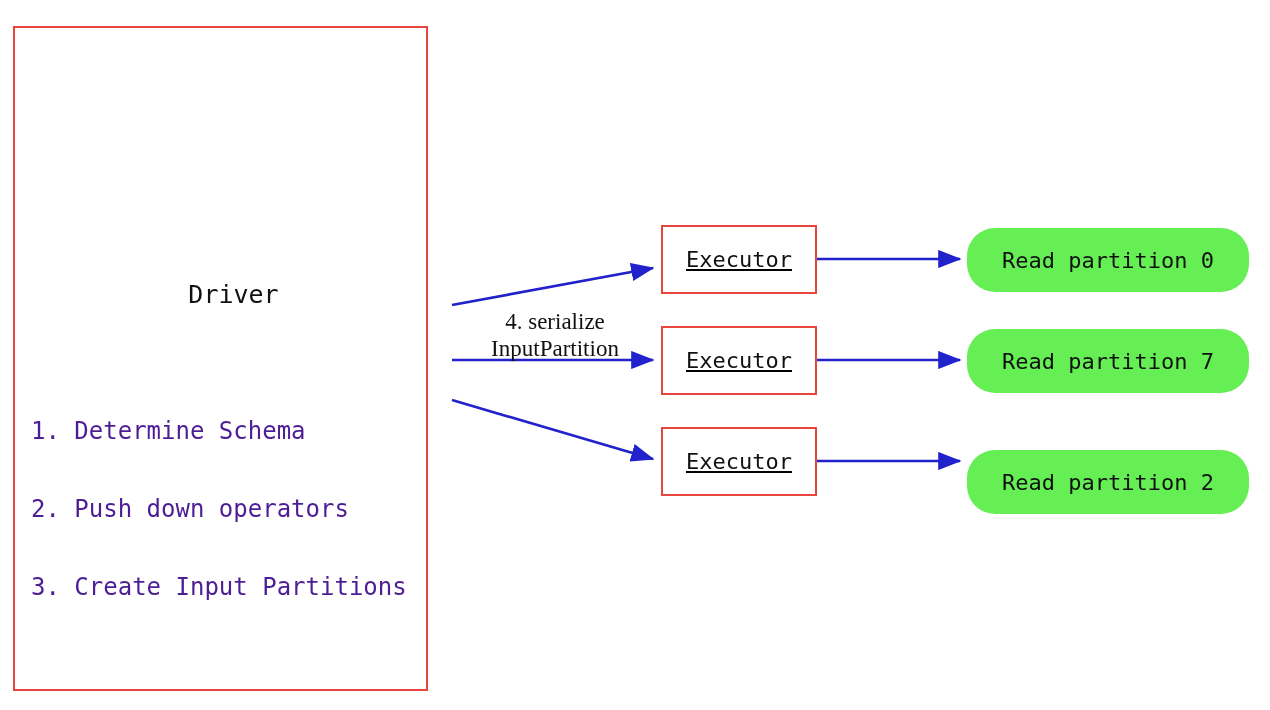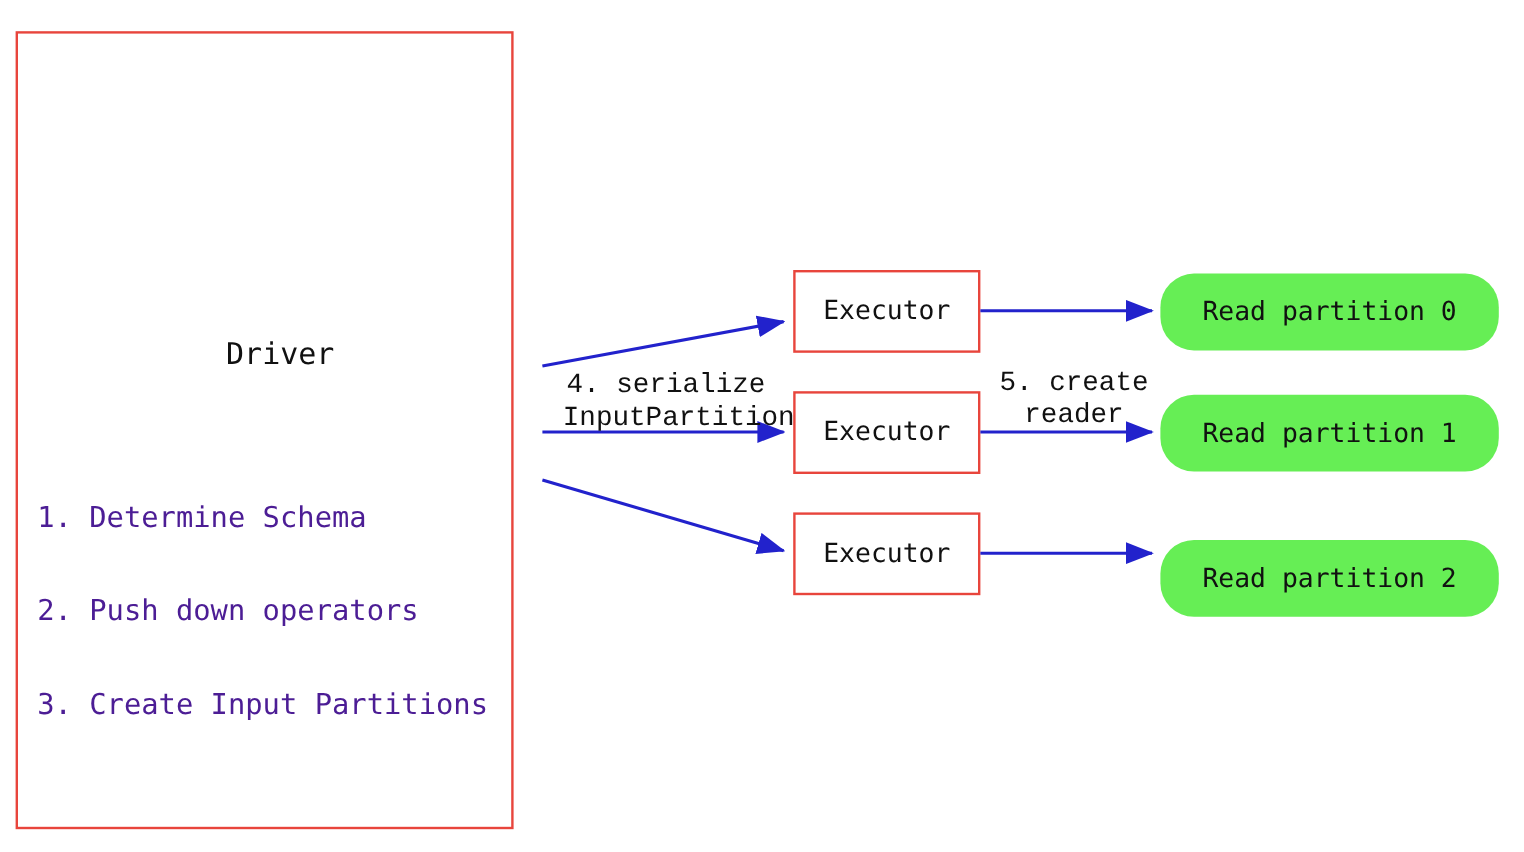--- a/index.html
+++ b/index.html
@@ -54,20 +54,21 @@
   .exec-box {
     position: absolute;
     width: 156px;
     height: 69px;
     border: 2px solid #e8453c;
     box-sizing: border-box;
     background: #ffffff;
     display: flex;
     align-items: center;
     justify-content: center;
+    text-decoration: underline;
   }
   .exec-label {
     font-family: "DejaVu Sans Mono", "Liberation Mono", monospace;
     font-size: 22px;
     color: #111111;
     white-space: pre;
   }
   .exec-0 { left: 661px; top: 225px; }
   .exec-1 { left: 661px; top: 326px; }
   .exec-2 { left: 661px; top: 427px; }
@@ -96,21 +97,21 @@
     position: absolute;
     left: 0;
     top: 0;
     width: 1270px;
     height: 710px;
     pointer-events: none;
   }
 
   .edge-label {
     position: absolute;
-    font-family: Liberation Mono, monospace;
+    font-family: Liberation Serif, serif;
     font-size: 23px;
     line-height: 27px;
     color: #111111;
     text-align: center;
     white-space: pre;
   }
   .label-serialize {
     left: 469px;
     top: 308px;
     width: 172px;
@@ -142,21 +143,21 @@
     <span class="exec-label">Executor</span>
   </div>
   <div class="exec-box exec-2">
     <span class="exec-label">Executor</span>
   </div>
 
   <div class="part-box part-0">
     <span class="part-label">Read partition 0</span>
   </div>
   <div class="part-box part-1">
-    <span class="part-label">Read partition 1</span>
+    <span class="part-label">Read partition 7</span>
   </div>
   <div class="part-box part-2">
     <span class="part-label">Read partition 2</span>
   </div>
 
   <svg class="arrow-svg" viewBox="0 0 1270 710">
     <defs>
       <marker id="ah" markerWidth="9" markerHeight="7" refX="8.4" refY="3.5" orient="auto" markerUnits="strokeWidth">
         <path d="M0,0 L9,3.5 L0,7 z" fill="#2222cc"></path>
       </marker>
@@ -170,16 +171,14 @@
 
     <line x1="817" y1="259" x2="960" y2="259" stroke="#2222cc" stroke-width="2.6" marker-end="url(#ah)"></line>
 
     <line x1="817" y1="360" x2="960" y2="360" stroke="#2222cc" stroke-width="2.6" marker-end="url(#ah)"></line>
 
     <line x1="817" y1="461" x2="960" y2="461" stroke="#2222cc" stroke-width="2.6" marker-end="url(#ah)"></line>
   </svg>
 
   <div class="edge-label label-serialize">4. serialize
 InputPartition</div>
-  <div class="edge-label label-create">5. create
-reader</div>
 
 </div>
 
 </body></html>

